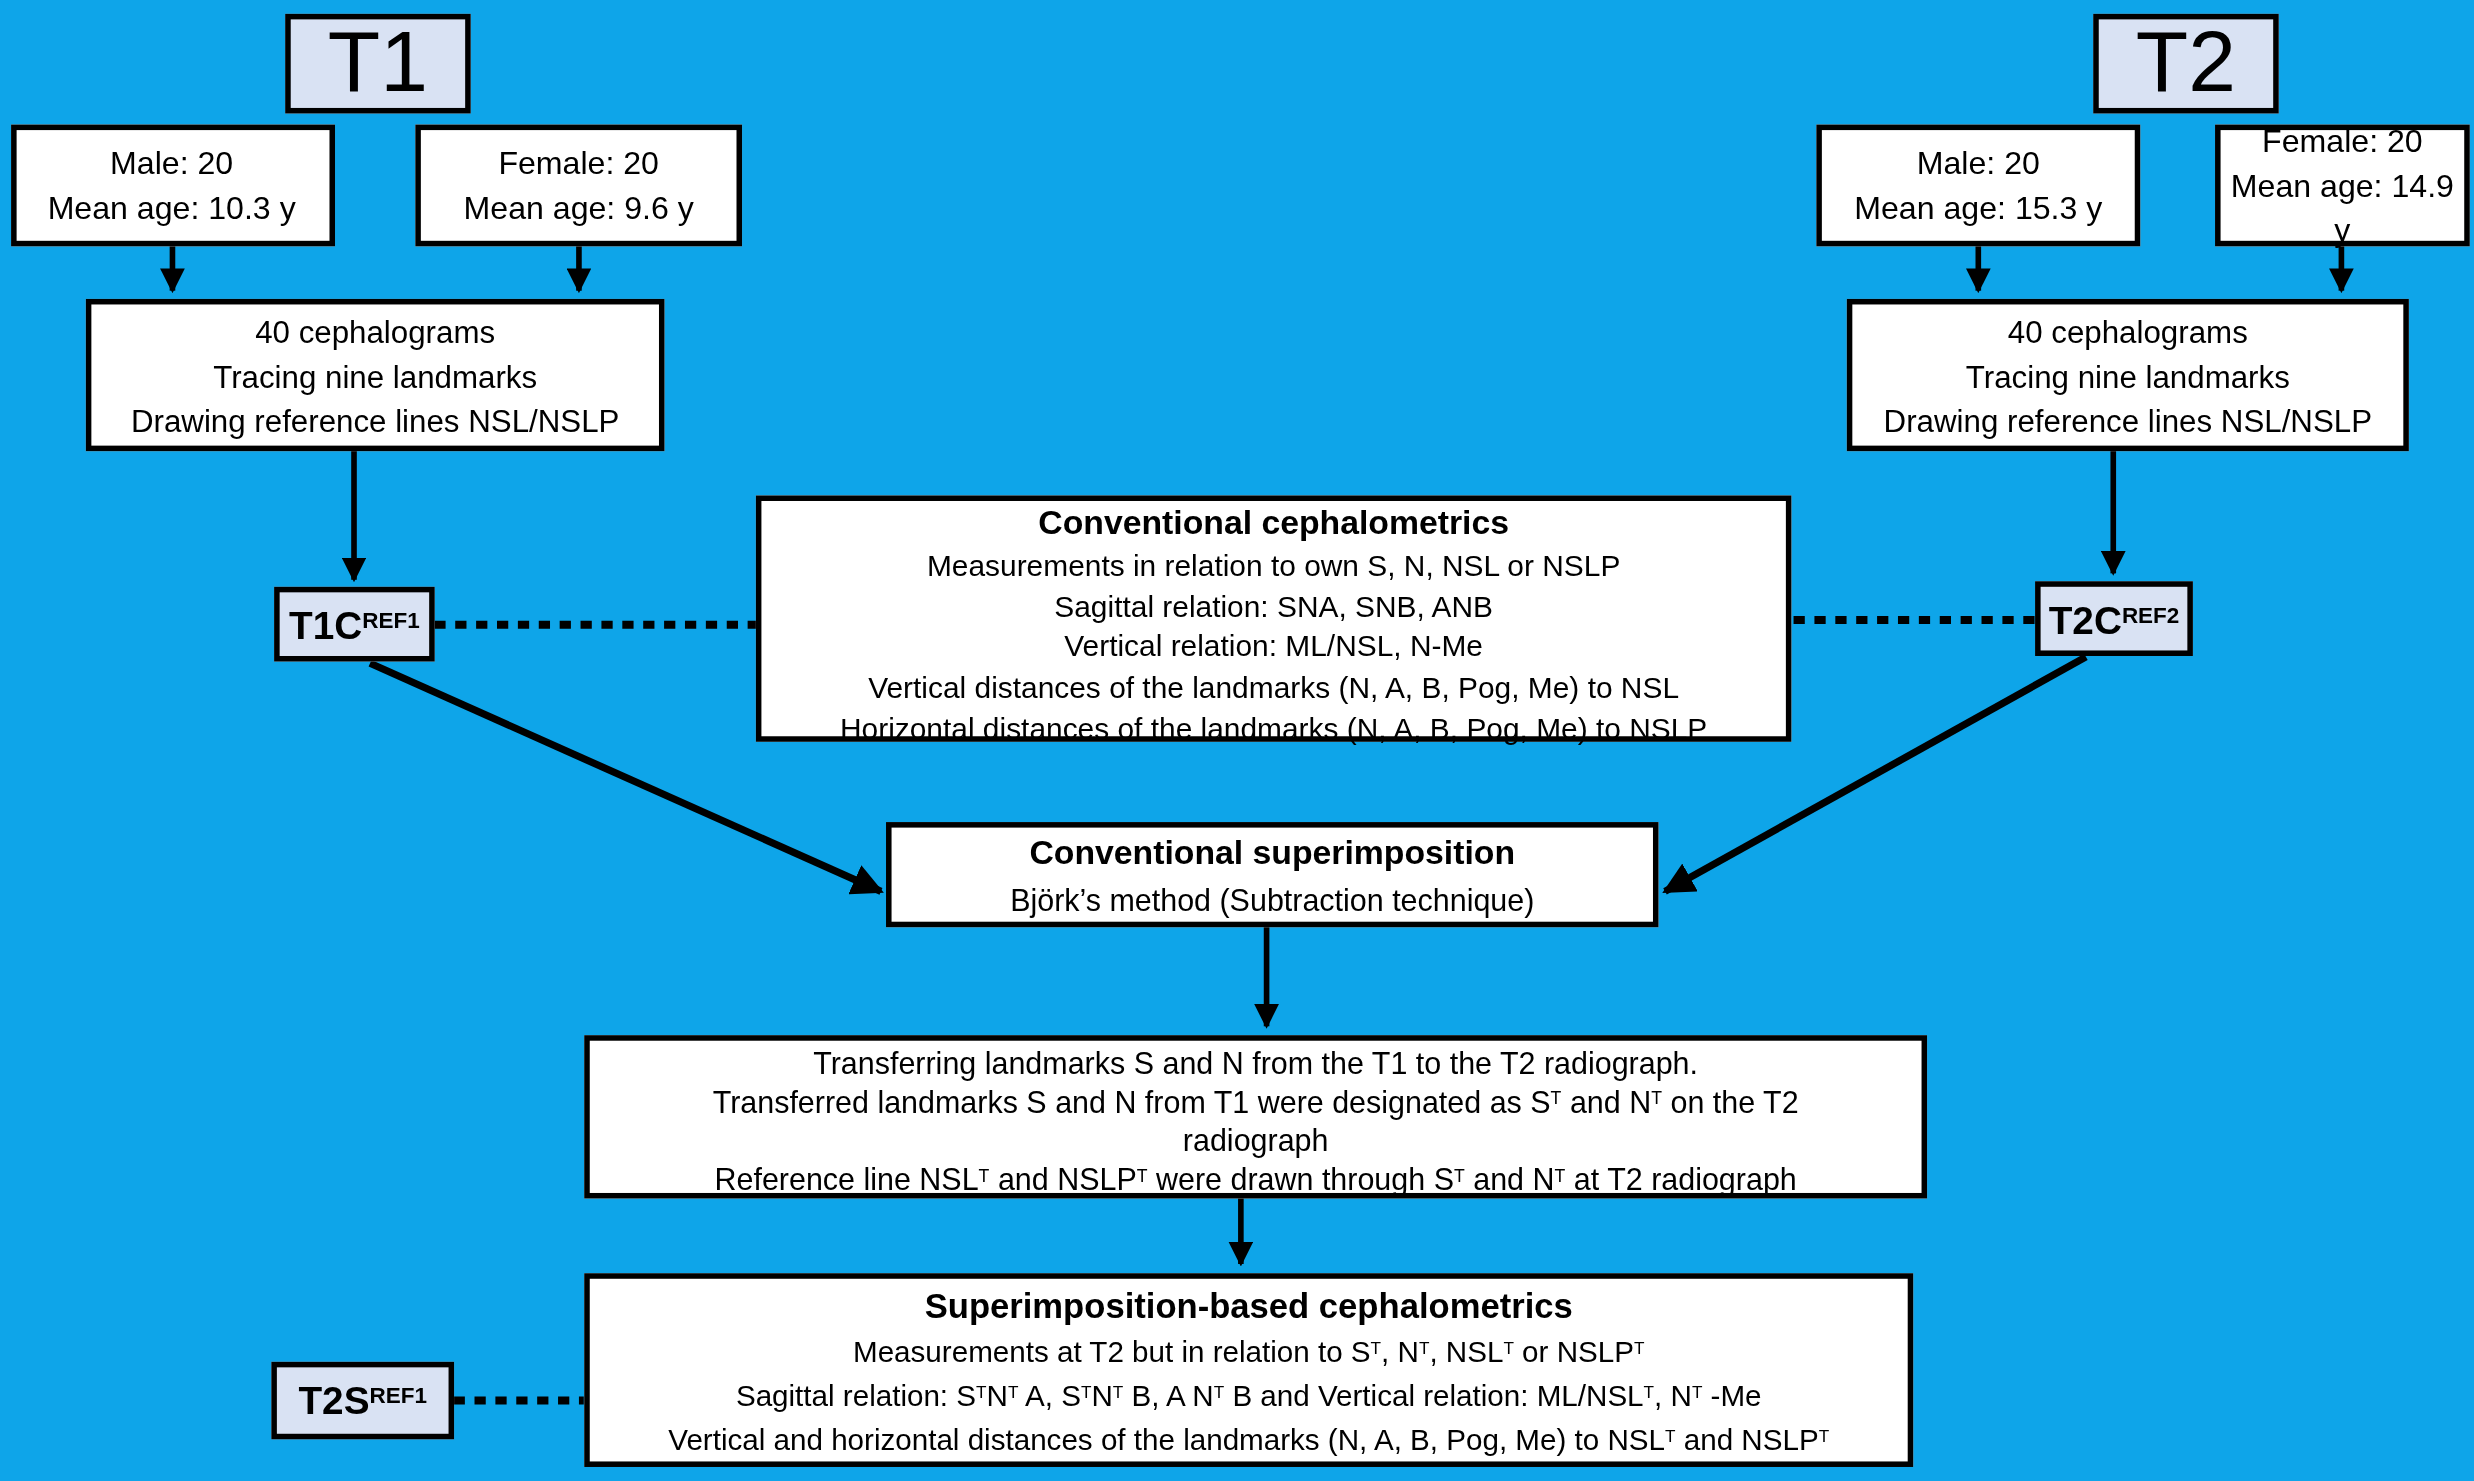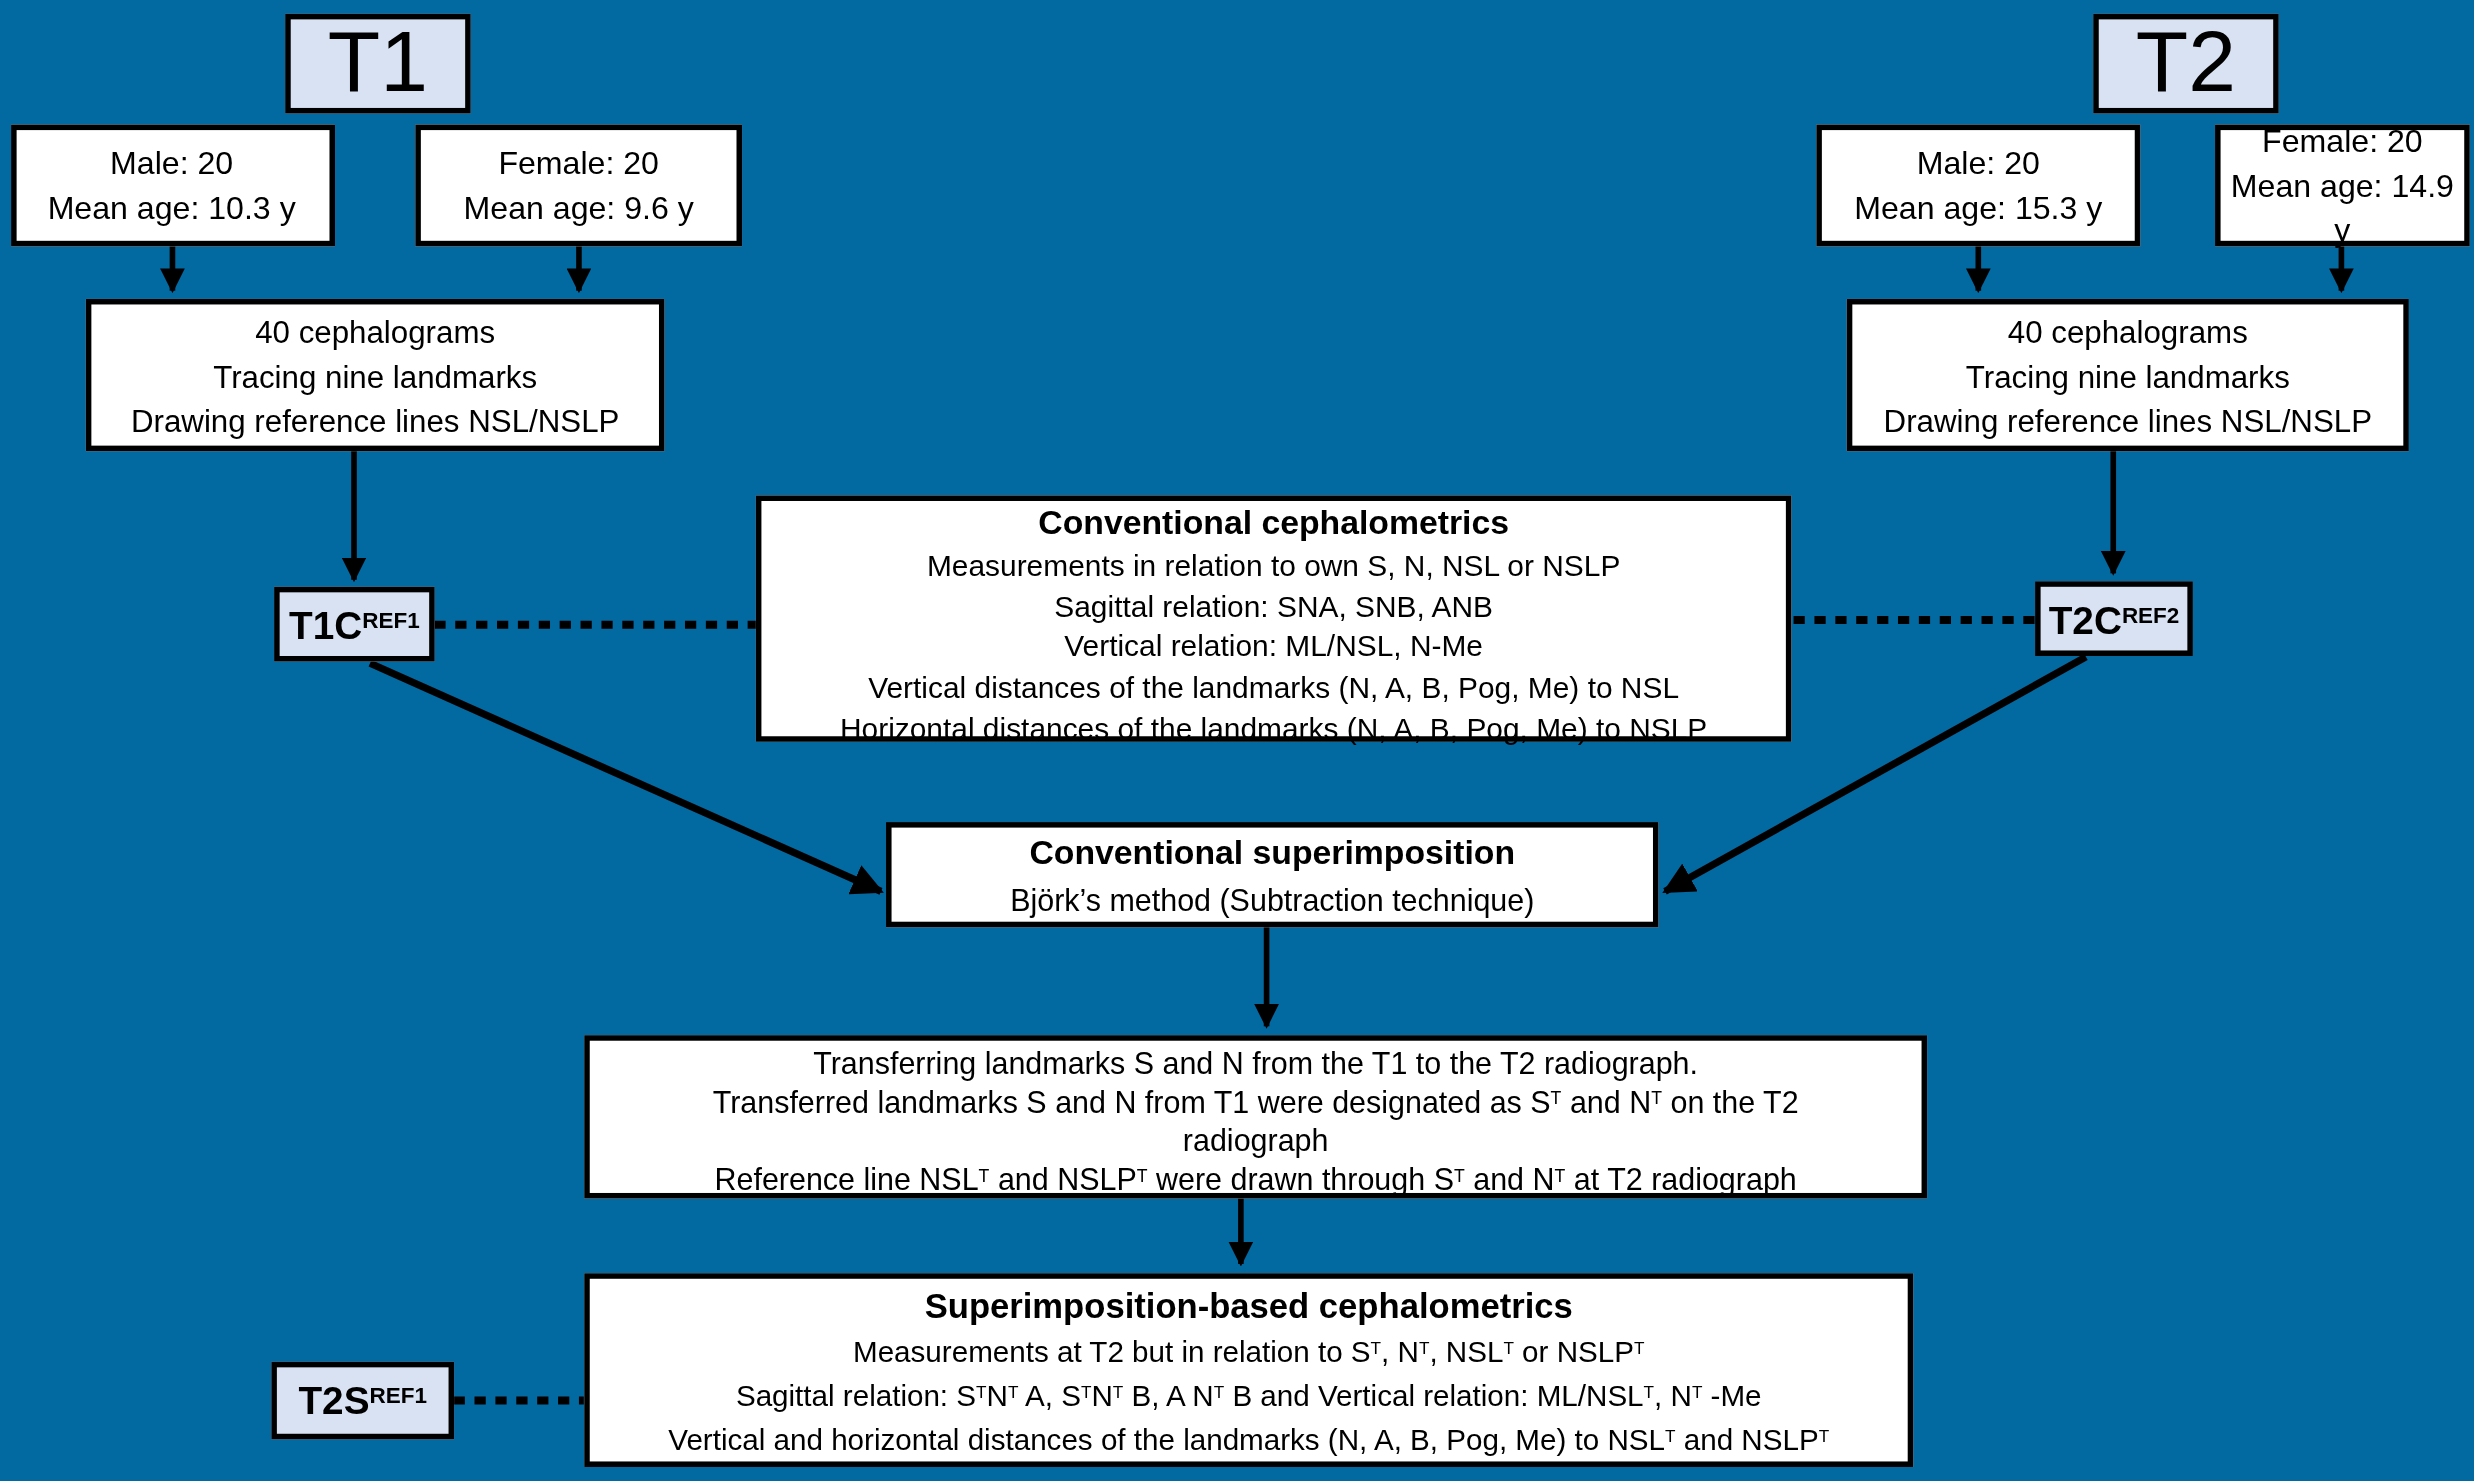--- a/index.html
+++ b/index.html
@@ -1,21 +1,21 @@
 <!DOCTYPE html>
 <html style="--accent: #d9e2f3; --line: #000000; --boxbg: #ffffff;font-size:9.3px"><head>
 <meta charset="utf-8">
 <style>
   :root{
     --accent: #d9e2f3;
     --line: #000000;
     --boxbg: #ffffff;
   }
   html,body{margin:0;padding:0;background:#fff;}
-  #stage{position:relative;width:2475px;height:1481px;overflow:hidden;background:#0369a1;}
+  #stage{position:relative;width:2475px;height:1481px;overflow:hidden;background:#0ea5e9;}
   #canvas{
     position:absolute;left:0;top:0;width:894px;height:535px;
     transform:scale(2.7688,2.7679);transform-origin:0 0;
     font-family:"Liberation Sans","DejaVu Sans",sans-serif;color:#000;
   }
   .box{position:absolute;background:var(--boxbg);border:2.3px solid var(--line);box-sizing:border-box;
        display:flex;flex-direction:column;align-items:center;justify-content:center;text-align:center;}
   .blue{background:var(--accent);border-width:2.9px;}
   .title-box{font-size:31px;line-height:30px;font-weight:400;letter-spacing:0px;}
   .sample-box{font-size:11.6px;line-height:15.7px;}

